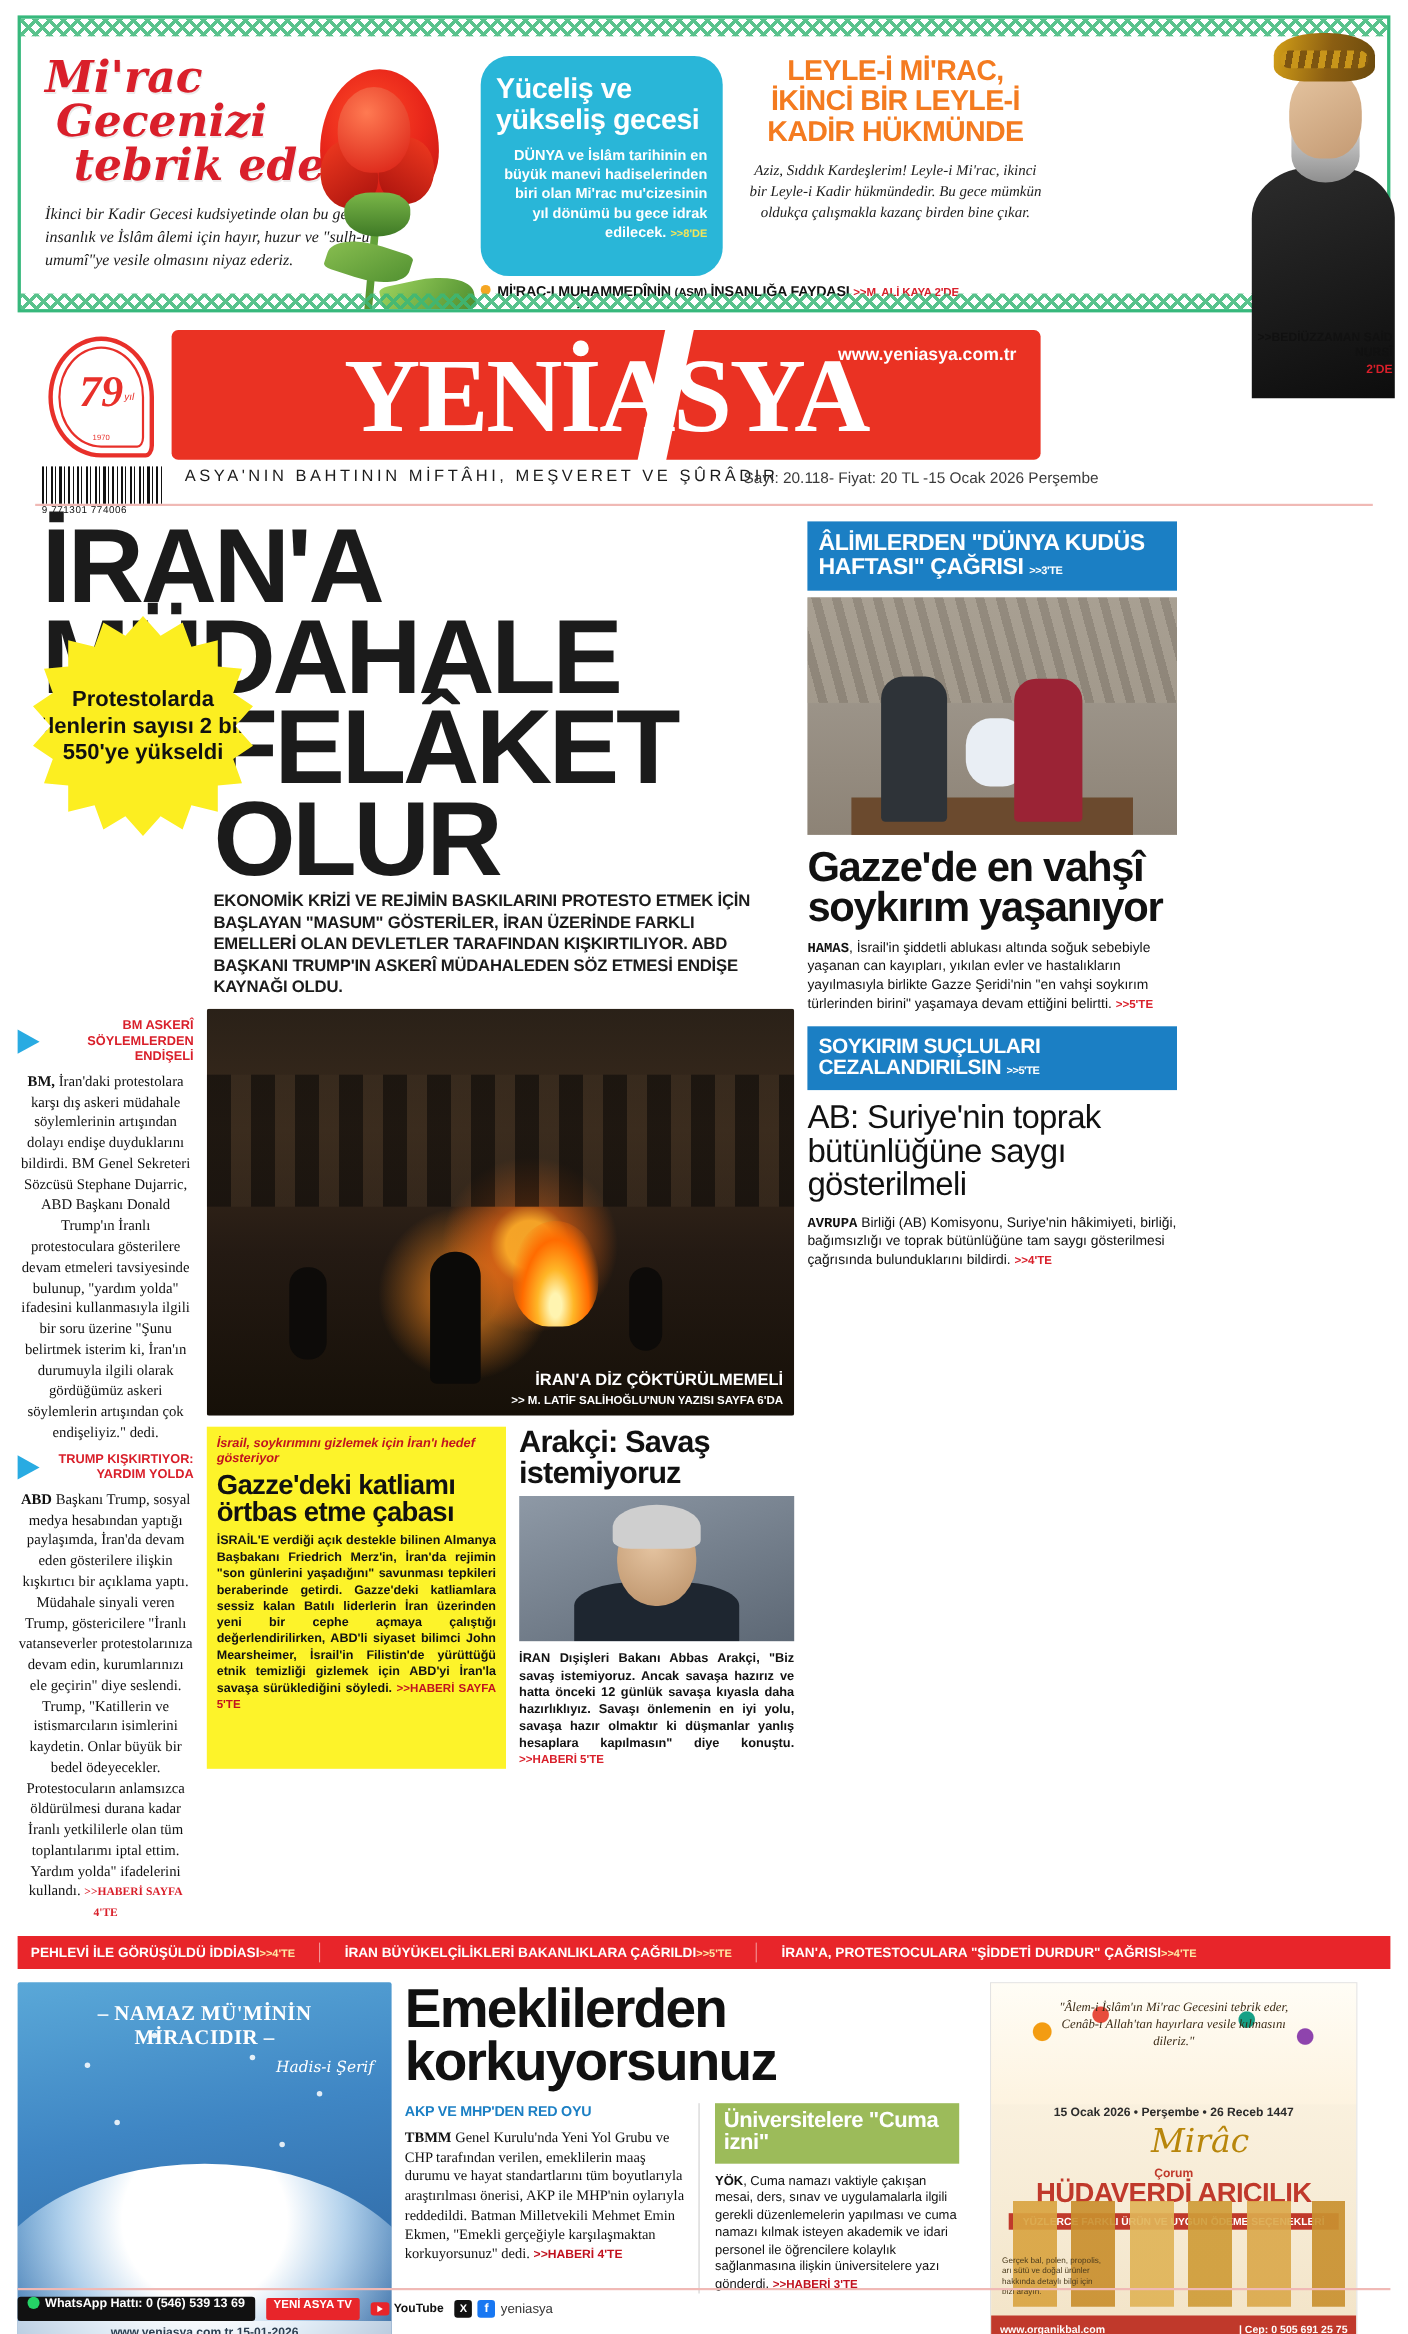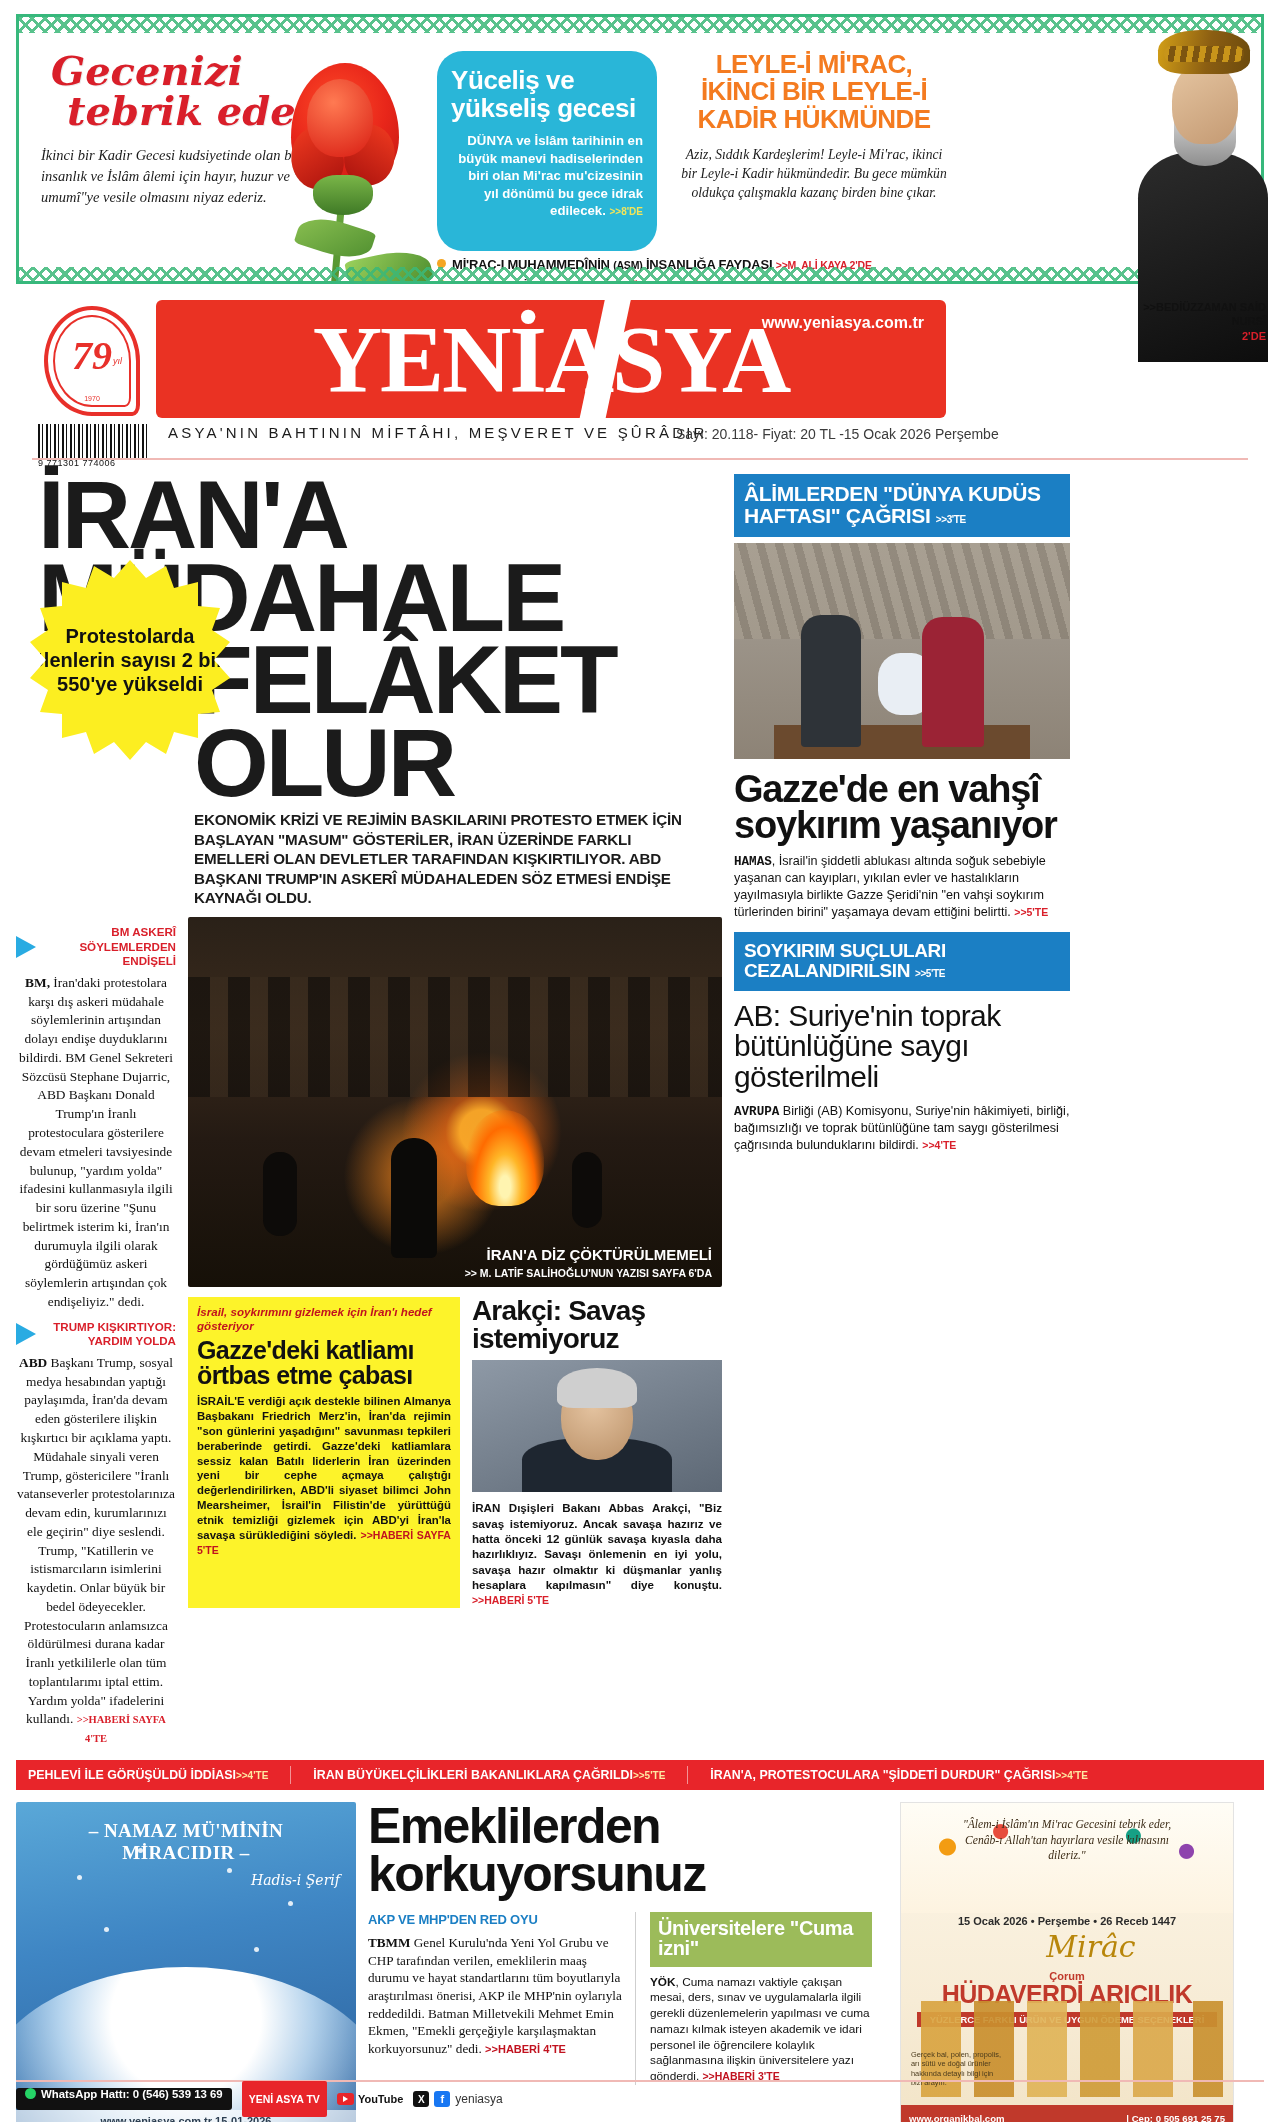--- a/index.html
+++ b/index.html
@@ -292,40 +292,41 @@
      display:flex; align-items:center; justify-content:space-between; padding:0 8px; font-size:9.6px; font-weight:700;}
 
   
   .footer {
     position:absolute; left:16px; right:16px; bottom:8px; height:30px;
     display:flex; align-items:center; gap:10px; font-size:12px;
   }
   .wa { background:#111; color:#fff; height:22px; display:flex; 
         padding:0 9px; border-radius:3px; font-weight:700; font-size:11.4px; gap:5px;}
   .wa .dot { width:11px;height:11px;border-radius:50%;background:#25d366; display:inline-block;}
-  .tvchip { background:#e8252a; color:#fff; height:36px; display:flex; align-items:center; padding:0 7px;
+  .tvchip { background:#e8252a; color:#fff; height:20px; display:flex; padding:0 7px;
         font-weight:800; font-size:10.5px; border-radius:2px;}
   .ytchip { display:flex; align-items:center; gap:4px; font-size:11px; font-weight:700; color:#111;}
   .ytchip .play { width:17px;height:12px;background:#e8252a;border-radius:3px;position:relative;}
   .ytchip .play::after{content:"";position:absolute;left:6px;top:3px;border-left:5px solid #fff;border-top:3px solid transparent;border-bottom:3px solid transparent;}
   .sochip { display:flex; align-items:center; gap:5px; }
   .sochip .x { width:16px;height:16px;background:#111;color:#fff;font-size:10px;display:flex;align-items:center;justify-content:center;border-radius:3px;font-weight:800;}
   .sochip .fb { width:16px;height:16px;background:#1877f2;color:#fff;font-size:11px;display:flex;align-items:center;justify-content:center;border-radius:3px;font-weight:800;}
   .sochip .hnd { font-size:12px; color:#333; }
   .footer-rule { position:absolute; left:16px; right:16px; bottom:40px; height:2px; background:#f0b9b5;}
 </style>
 </head>
 <body>
 
 <div class="page">
 
   <div class="mirac-banner">
 
     <div class="mirac-left">
       <div class="mirac-script">
+        <span class="l1">Mi'rac</span>
         <span class="l2">Gecenizi</span>
         <span class="l3">tebrik ederiz</span>
       </div>
       <div class="mirac-left-body">İkinci bir Kadir Gecesi kudsiyetinde olan bu gecenin insanlık ve İslâm âlemi için hayır, huzur ve "sulh-u umumî"ye vesile olmasını niyaz ederiz.</div>
     </div>
 
     <div class="rose">
       <div class="stem"></div>
       <div class="leaf1"></div>
       <div class="leaf2"></div>

